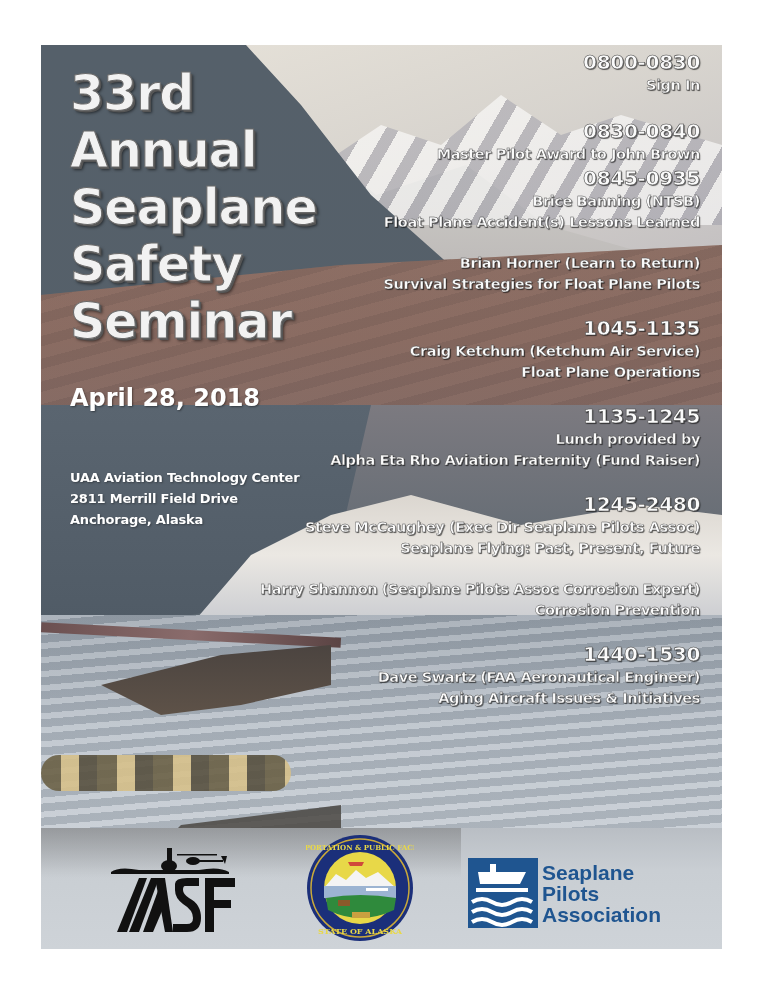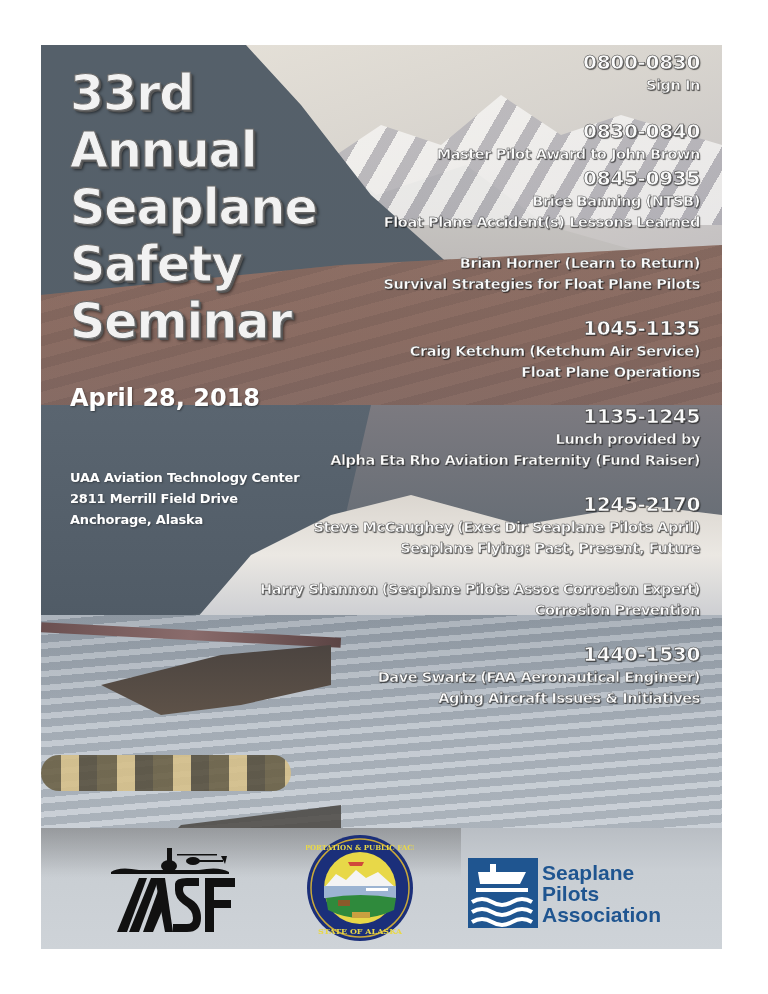--- a/index.html
+++ b/index.html
@@ -145,22 +145,22 @@
       <span class="time">1045-1135</span>
       <span class="line">Craig Ketchum (Ketchum Air Service)</span>
       <span class="line">Float Plane Operations</span>
     </div>
     <div class="slot" style="margin-bottom:20px">
       <span class="time">1135-1245</span>
       <span class="line">Lunch provided by</span>
       <span class="line">Alpha Eta Rho Aviation Fraternity (Fund Raiser)</span>
     </div>
     <div class="slot" style="margin-bottom:20px">
-      <span class="time">1245-2170</span>
-      <span class="line">Steve McCaughey (Exec Dir Seaplane Pilots April)</span>
+      <span class="time">1245-2480</span>
+      <span class="line">Steve McCaughey (Exec Dir Seaplane Pilots Assoc)</span>
       <span class="line">Seaplane Flying: Past, Present, Future</span>
     </div>
     <div class="slot" style="margin-bottom:20px">
       <span class="line">Harry Shannon (Seaplane Pilots Assoc Corrosion Expert)</span>
       <span class="line">Corrosion Prevention</span>
     </div>
     <div class="slot">
       <span class="time">1440-1530</span>
       <span class="line">Dave Swartz (FAA Aeronautical Engineer)</span>
       <span class="line">Aging Aircraft Issues &amp; Initiatives</span>

